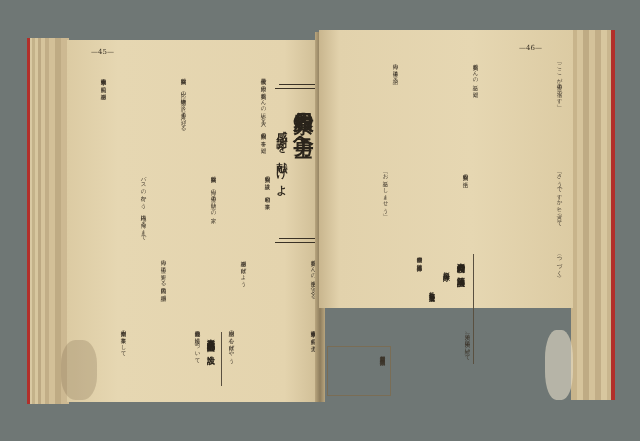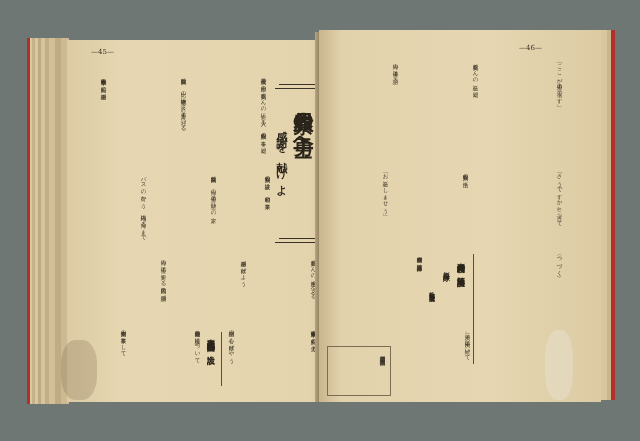--- a/index.html
+++ b/index.html
@@ -11,24 +11,24 @@
   }
   .book { position:absolute; left:27px; top:26px; width:588px; height:378px; }
   .edge-left {
     position:absolute; left:0; top:12px; width:42px; height:366px;
     background:linear-gradient(90deg,#b22f2a 0 3px,#d9c9a2 3px 5px,#c4b28a 5px 8px,#d8c79f 8px 11px,#bda983 11px 14px,#d6c49c 14px 18px,#c2ae87 18px 22px,#d3c098 22px 28px,#bfab84 28px 34px,#cdb992 34px 42px);
   }
   .edge-right {
     position:absolute; right:0; top:4px; width:44px; height:370px;
     background:linear-gradient(90deg,#c8b48b 0 6px,#d6c49c 6px 12px,#bfab84 12px 18px,#d4c29a 18px 24px,#c2ae87 24px 30px,#d8c79f 30px 36px,#c9b68e 36px 40px,#b22f2a 40px 44px);
   }
-  .page { position:absolute; top:0; height:374px; background:#e3d3ad;padding-left:28px; }
+  .page { position:absolute; top:0; height:374px; background:#e3d3ad; }
   .page.left { left:40px; width:256px; top:14px; height:362px;
     background:linear-gradient(90deg,#dccba3 0%,#e6d7b2 20%,#e4d4ae 85%,#cdbb93 100%); }
-  .page.right { left:292px; width:254px; top:4px; height:372px;
+  .page.right { left:292px; width:254px; top:4px; height:278px;
     background:linear-gradient(90deg,#c9b68e 0%,#e2d2ac 8%,#e6d7b2 60%,#dccba3 100%); }
   .gutter { position:absolute; left:288px; top:6px; width:10px; height:370px;
     background:linear-gradient(90deg,#b8a57e,#8e7d5d,#b8a57e); }
   .pnum { position:absolute; font-size:7px; color:#3a3226; }
   .col {
     position:absolute; writing-mode:vertical-rl; font-size:5.5px; line-height:7px;
     color:#3b3328; letter-spacing:0.3px; overflow:hidden;
   }
   .title-main {
     position:absolute; writing-mode:vertical-rl; font-size:20px; font-weight:bold;

